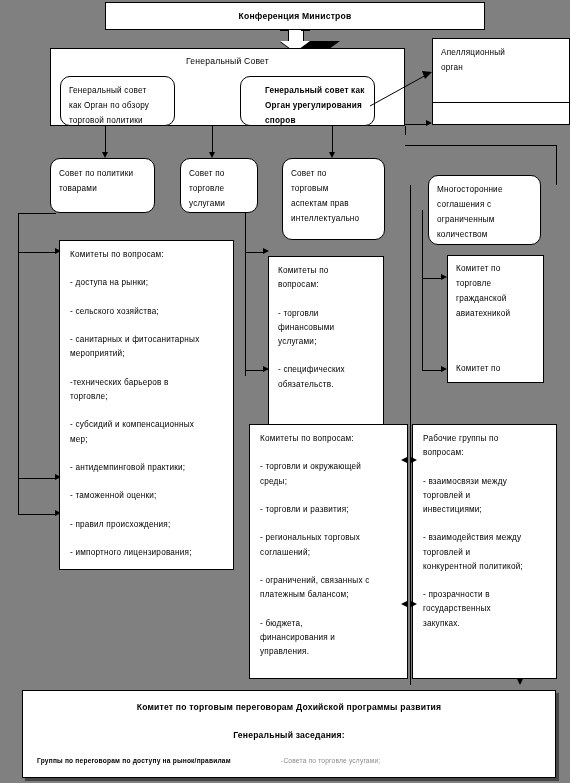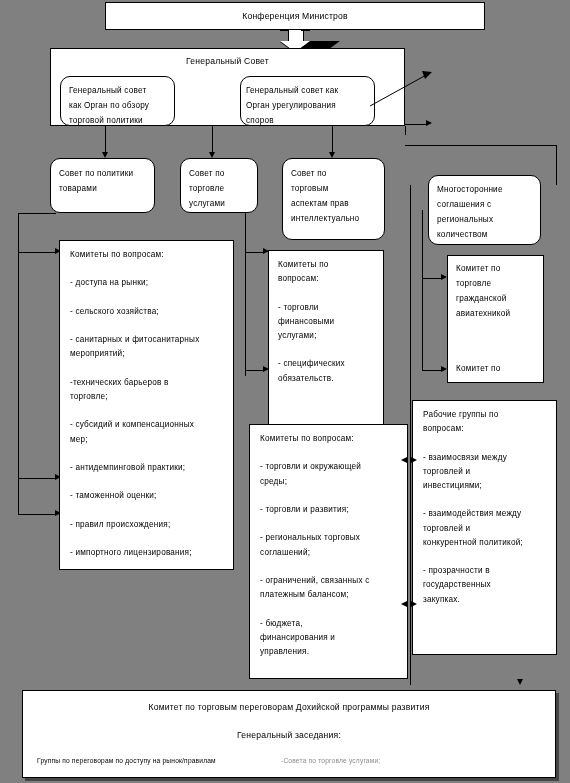--- a/index.html
+++ b/index.html
@@ -23,21 +23,21 @@
 
   .txt{
     position:absolute;
     color:#000;
     font-size:8.2px;
     line-height:15px;
     letter-spacing:.2px;
     white-space:pre-line;
   }
   .center{text-align:center;width:100%;left:0;}
-  .bold{font-weight:normal;}
+  .bold{font-weight:bold;}
 
   
   .ln{position:absolute;background:#000;}
   .hl{height:1px;}
   .vl{width:1px;}
 
   .arrow-d{position:absolute;width:0;height:0;
     border-left:3.5px solid transparent;border-right:3.5px solid transparent;
     border-top:6px solid #000;}
   .arrow-r{position:absolute;width:0;height:0;
@@ -83,25 +83,30 @@
     <div class="txt center" style="top:5px;font-size:8.6px;">Генеральный Совет</div>
   </div>
 
   <div class="box round" style="left:60px;top:76px;width:115px;height:50px;">
     <div class="txt" style="left:8px;top:6px;width:105px;">Генеральный совет
 как Орган по обзору
 торговой политики</div>
   </div>
 
   <div class="box round" style="left:240px;top:76px;width:135px;height:50px;">
-    <div class="txt" style="left:5px;top:6px;width:125px;">Генеральный совет как
+    <div class="txt" style="left:24px;top:6px;width:125px;font-weight:bold;">Генеральный совет как
 Орган урегулирования
 споров</div>
   </div>
 
+  <div class="box" style="left:432px;top:38px;width:138px;height:87px;">
+    <div class="txt" style="left:8px;top:6px;width:125px;">Апелляционный
+орган</div>
+    <div class="divider" style="top:63px;"></div>
+  </div>
 
   <svg style="position:absolute;left:370px;top:68px;width:66px;height:40px;overflow:visible;">
     <line x1="0" y1="38" x2="58" y2="6" stroke="#000" stroke-width="1"></line>
     <polygon points="62,4 52,3 55,11" fill="#000"></polygon>
   </svg>
 
   <div class="ln vl" style="left:405px;top:126px;width:1px;height:9px;"></div>
   <div class="ln hl" style="left:405px;top:124px;width:22px;height:1px;"></div>
   <div class="arrow-r" style="left:426px;top:120px;"></div>
 
@@ -131,21 +136,21 @@
   <div class="box round" style="left:282px;top:158px;width:103px;height:82px;">
     <div class="txt" style="left:8px;top:7px;width:95px;">Совет по
 торговым
 аспектам прав
 интеллектуально</div>
   </div>
 
   <div class="box round" style="left:428px;top:175px;width:113px;height:70px;">
     <div class="txt" style="left:8px;top:6px;width:103px;">Многосторонние
 соглашения с
-региональных
+ограниченным
 количеством</div>
   </div>
 
   <div class="box" style="left:447px;top:255px;width:97px;height:128px;padding-left:39px;">
     <div class="txt" style="left:8px;top:5px;width:88px;">Комитет по
 торговле
 гражданской
 авиатехникой</div>
     <div class="txt" style="left:8px;top:105px;width:88px;">Комитет по</div>
   </div>
@@ -194,21 +199,21 @@
 
 - связанным с торговлей;</div>
   </div>
 
   <div class="ln vl" style="left:245px;top:213px;height:163px;"></div>
   <div class="ln hl" style="left:245px;top:252px;width:20px;height:1px;"></div>
   <div class="arrow-r" style="left:263px;top:248px;"></div>
   <div class="ln hl" style="left:245px;top:370px;width:20px;height:1px;"></div>
   <div class="arrow-r" style="left:263px;top:366px;"></div>
 
-  <div class="box" style="left:268px;top:250px;width:116px;height:178px;padding-left:32px;">
+  <div class="box" style="left:268px;top:256px;width:116px;height:178px;padding-left:32px;">
     <div class="txt" style="left:9px;top:7px;width:104px;line-height:14.2px;">Комитеты по
 вопросам:
 
 - торговли
 финансовыми
 услугами;
 
 - специфических
 обязательств.</div>
   </div>
@@ -225,21 +230,21 @@
 соглашений;
 
 - ограничений, связанных с
 платежным балансом;
 
 - бюджета,
 финансирования и
 управления.</div>
   </div>
 
-  <div class="box" style="left:412px;top:400px;width:145px;height:255px;">
+  <div class="box" style="left:412px;top:424px;width:145px;height:255px;">
     <div class="txt" style="left:10px;top:7px;width:133px;line-height:14.2px;"> Рабочие группы по
 вопросам:
 
 - взаимосвязи между
 торговлей и
 инвестициями;
 
 - взаимодействия между
 торговлей и
 конкурентной политикой;

